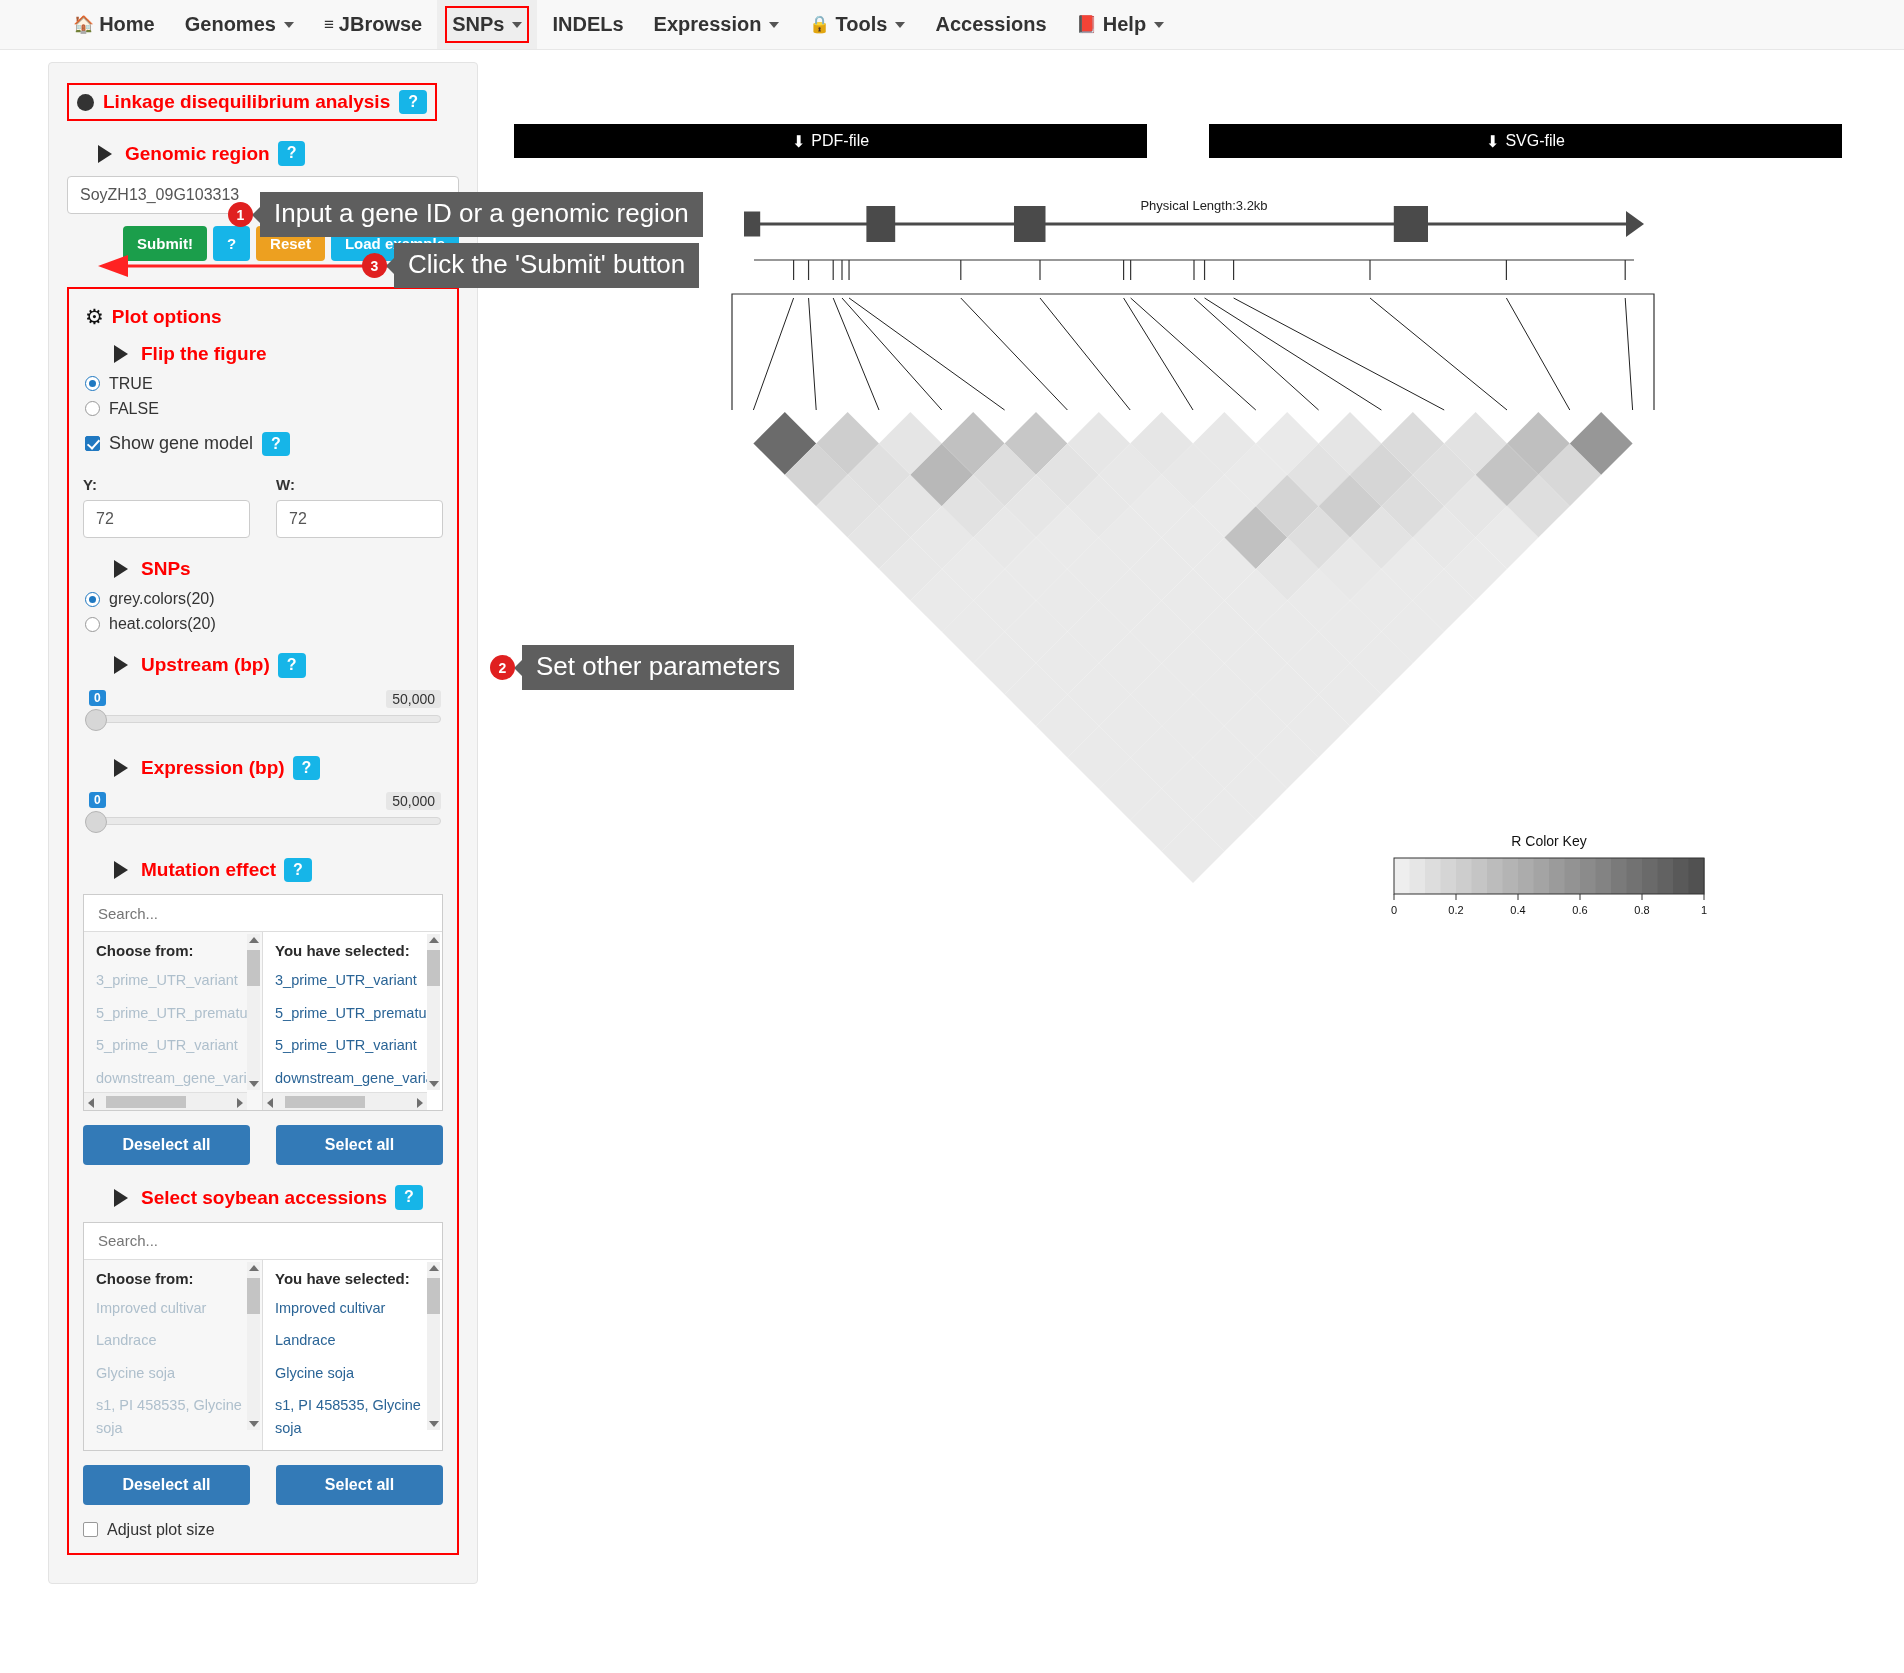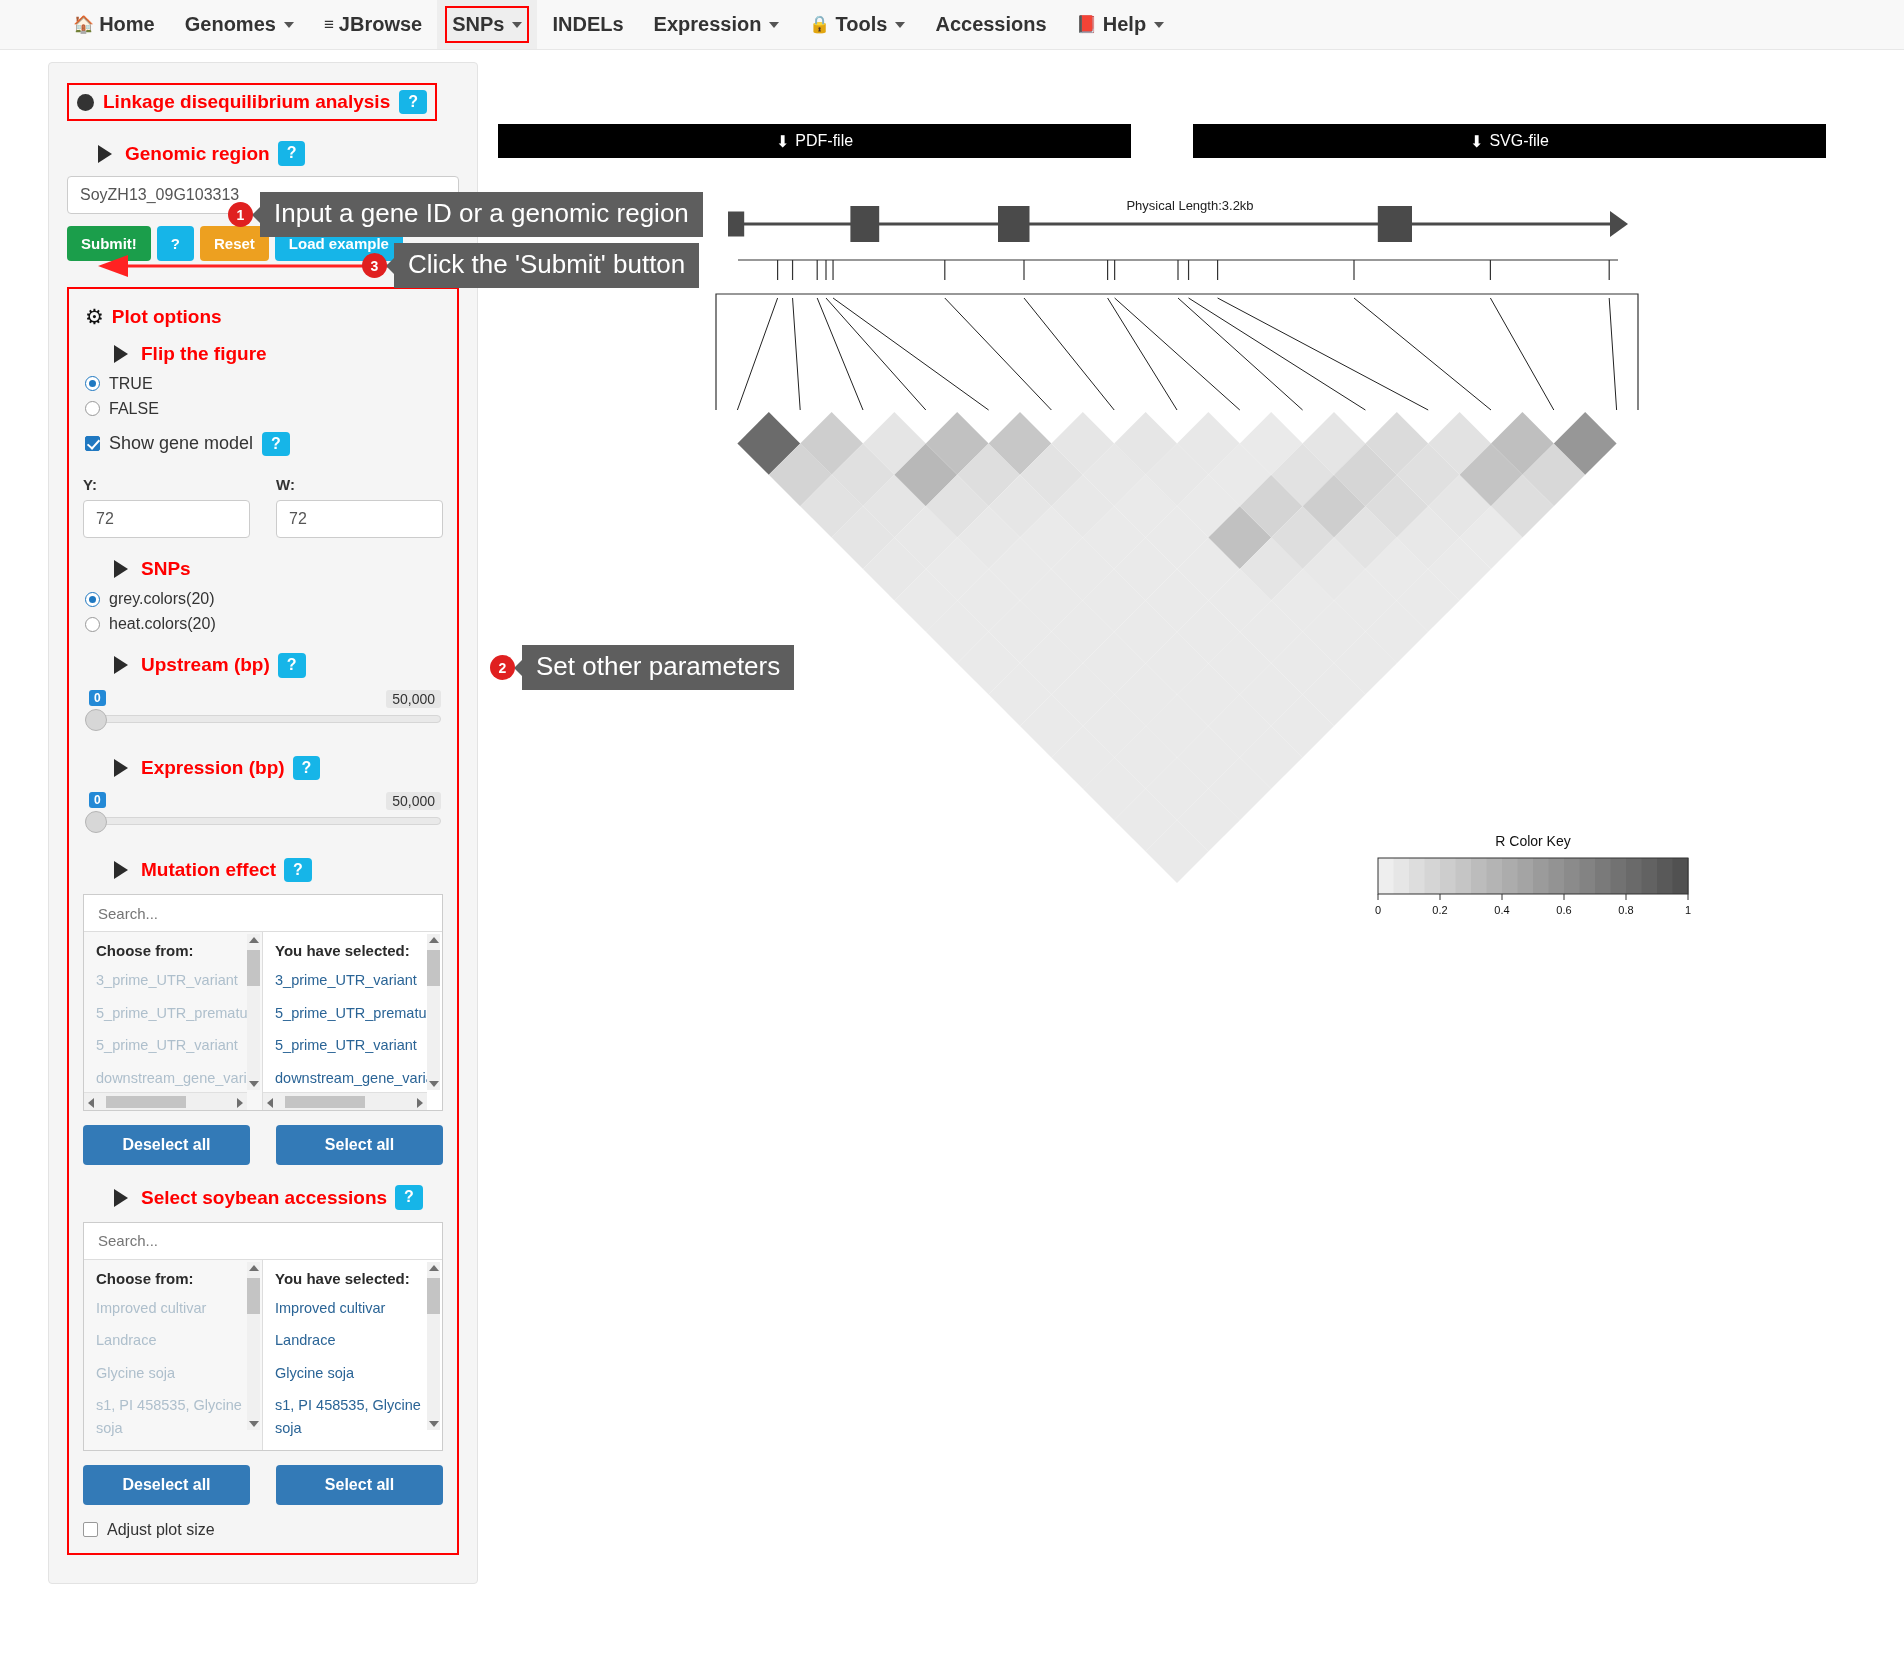--- a/index.html
+++ b/index.html
@@ -29,21 +29,21 @@
     border-left:5px solid transparent; border-right:5px solid transparent;
     border-top:6px solid #555;
   }
   .nav-hl{
     position:absolute; left:8px; right:8px; top:6px; bottom:6px;
     border:2px solid #ff0000; pointer-events:none;
   }
   .glyph{ font-size:17px; }
 
   
-  .page{ display:flex; align-items:flex-start; padding:12px 0 0 0; }
+  .page{ display:flex; align-items:flex-start; padding:12px 0 0 0;gap:16px; }
 
   
   .sidebar{
     width:430px; margin-left:48px;
     background:#f5f5f5; border:1px solid #e3e3e3; border-radius:4px;
     padding:20px 18px 28px 18px;
     position:relative;
   }
   .ld-title-box{
     border:2px solid #ff0000; display:inline-flex; align-items:center;
@@ -64,21 +64,21 @@
     border-top:9px solid transparent; border-bottom:9px solid transparent;
     border-left:14px solid #2b2b2b; margin-right:5px; vertical-align:-2px;
   }
   .sec-head{ display:flex; align-items:center; gap:8px; margin:20px 0 10px 0;padding-left:31px; }
 
   .text-input{
     width:100%; height:38px; border:1px solid #ccc; border-radius:4px;
     padding:6px 12px; font-size:16px; color:#555; background:#fff;
     font-family:"Liberation Sans", sans-serif;
   }
-  .btn-row{ display:flex; gap:6px; margin-top:12px; }
+  .btn-row{ display:flex; gap:6px; margin-top:12px;justify-content:flex-end; }
   .btn{
     border:none; border-radius:4px; color:#fff; font-weight:bold;
     font-size:15px; padding:9px 14px; cursor:pointer;
     font-family:"Liberation Sans", sans-serif;
   }
   .btn-green{ background:#1b9e4b; }
   .btn-cyan { background:#16b5e8; }
   .btn-orange{ background:#eda020; }
 
   

